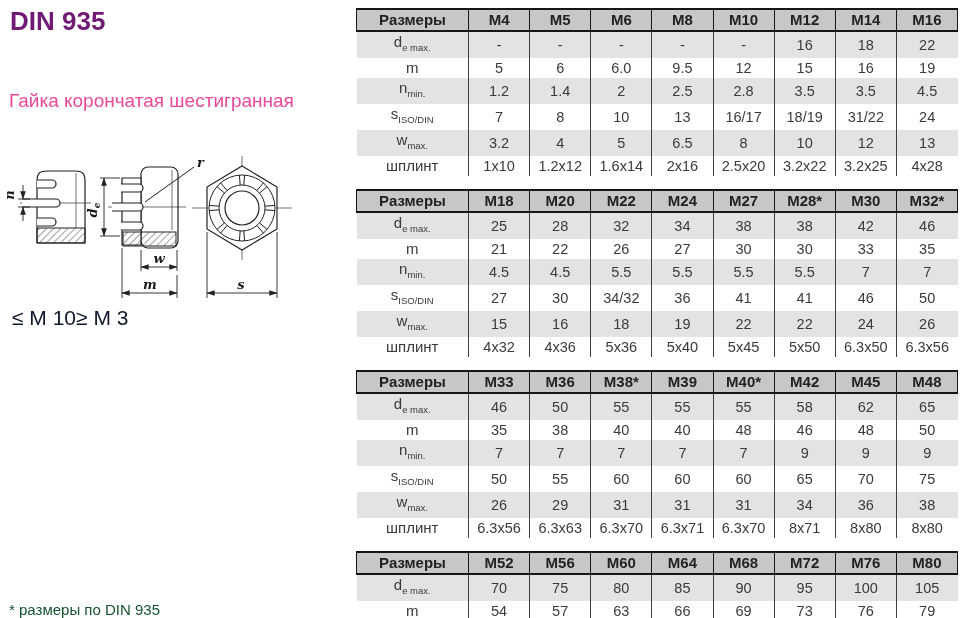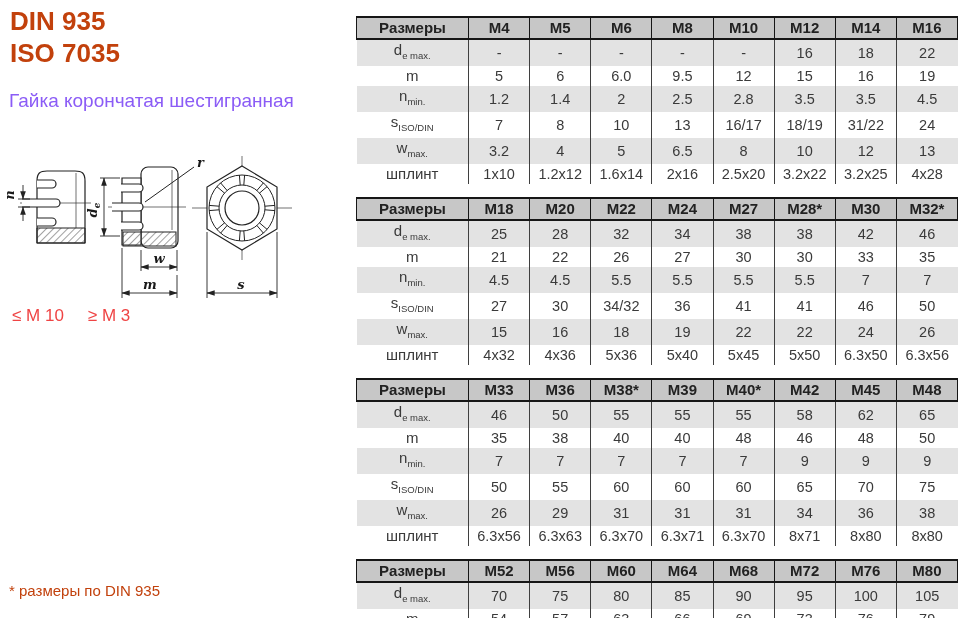--- a/index.html
+++ b/index.html
@@ -1,38 +1,38 @@
 <!DOCTYPE html>
 <html style="--header_bg: #c7c7c7; --alt_row_bg: #e3e3e3; --border_dark: #161616; --grid_line: #3f3f3f; --text: #333333;"><head>
 <meta charset="utf-8">
 <style>
   html,body{margin:0;padding:0;background:#fff;}
   .page{position:relative;width:962px;height:618px;background:#fff;overflow:hidden;
         font-family:"Liberation Sans",sans-serif;color:#333;}
   
-  .std-title{position:absolute;left:10px;font-size:26px;font-weight:bold;color:#c2410c;line-height:30px;text-align:right;}
+  .std-title{position:absolute;left:10px;font-size:26px;font-weight:bold;color:#701a75;line-height:30px;text-align:right;}
   .std-title.t1{top:6px;}
   .std-title.t2{top:38px;}
-  .product-name{position:absolute;left:9px;top:90px;font-size:19px;color:#8b5cf6;}
+  .product-name{position:absolute;left:9px;top:90px;font-size:19px;color:#ec4899;}
   .drawing{position:absolute;left:0;top:140px;width:300px;height:178px;}
-  .size-range{position:absolute;left:12px;top:306px;display:flex;gap:24px;
-              font-size:17px;font-weight:500;color:#ef4444;}
-  .footnote{position:absolute;left:9px;top:582px;font-size:15px;color:#c2410c;}
+  .size-range{position:absolute;left:12px;top:306px;display:flex;
+              font-size:21px;font-weight:500;color:#0f172a;}
+  .footnote{position:absolute;left:9px;top:601px;font-size:15px;color:#14532d;}
   
   .drawing path,.drawing line,.drawing rect,.drawing polygon,.drawing circle{vector-effect:none;}
   .ol{fill:#fff;stroke:#222;stroke-width:1.2;}
   .ln{fill:none;stroke:#222;stroke-width:1;}
   .cl{fill:none;stroke:#333;stroke-width:0.7;}
   .dim{fill:none;stroke:#222;stroke-width:0.9;}
   .dimlabel{font-family:"DejaVu Serif",serif;font-style:italic;font-weight:600;
             font-size:13px;fill:#1a1a1a;}
   
   .tables{position:absolute;left:356px;top:8px;width:602px;}
   table.dim-table{border-collapse:collapse;table-layout:fixed;width:602px;
-                  margin-bottom:13px;font-size:14.5px;color:#3a3a3a;margin-top:8px;}
+                  margin-bottom:13px;font-size:14.5px;color:#3a3a3a;}
   .dim-table th,.dim-table td{height:20px;padding:0;text-align:center;line-height:20px;
                               overflow:hidden;white-space:nowrap;}
   .dim-table thead th{background:var(--header_bg,#c7c7c7);font-weight:bold;font-size:15px;color:#222;
                       border-top:2px solid var(--border_dark,#161616);
                       border-bottom:2px solid var(--border_dark,#161616);
                       border-left:1px solid var(--border_dark,#161616);
                       border-right:1px solid var(--border_dark,#161616);}
   .dim-table tbody td{border-left:1px solid var(--grid_line,#3f3f3f);
                       border-right:1px solid var(--grid_line,#3f3f3f);}
   .dim-table tbody td:first-child{border-left:none;}
@@ -41,21 +41,20 @@
   .dim-table col.lblcol{width:112px;}
   .dim-table td.lbl{font-size:15px;}
   .dim-table td.lbl sub{font-size:9.5px;text-align:center;}
 </style>
 </head>
 <body>
 
 <div class="page">
 
   <div class="std-title t1">DIN 935</div>
-  <div class="std-title t2">ISO 7035</div>
   <div class="product-name">Гайка корончатая шестигранная</div>
 
   <svg class="drawing" viewBox="0 0 300 178">
     <defs>
       <pattern id="hatch" patternUnits="userSpaceOnUse" width="5" height="5" patternTransform="rotate(45)">
         <line x1="0" y1="0" x2="0" y2="5" stroke="#444" stroke-width="1"></line>
       </pattern>
       <marker id="arr" viewBox="0 0 10 7" refX="9.5" refY="3.5" markerWidth="9" markerHeight="6.3" orient="auto-start-reverse">
           <path d="M0,0 L10,3.5 L0,7 Z" fill="#222"></path>
         </marker>

